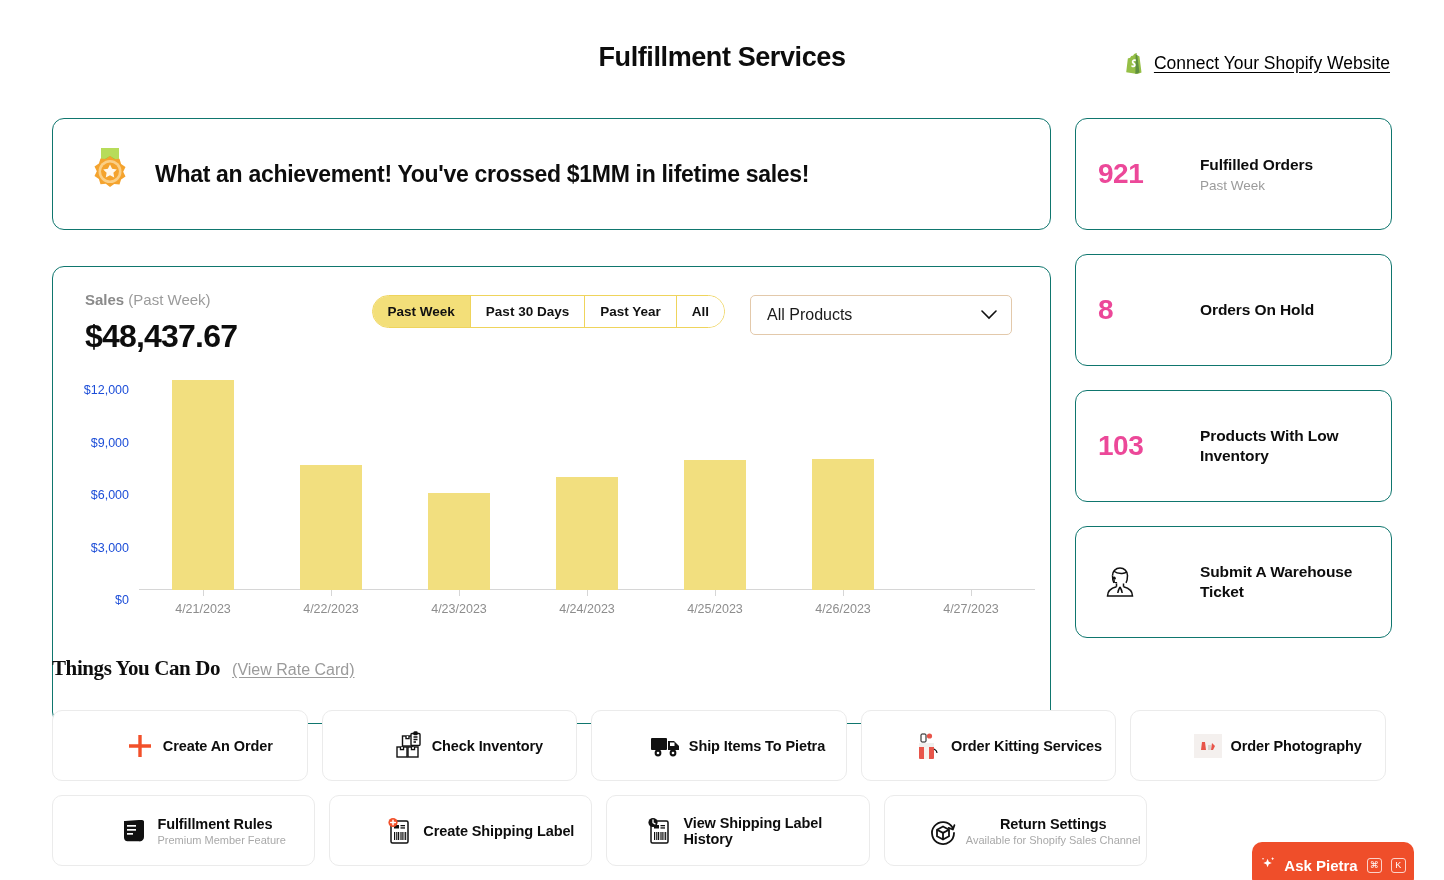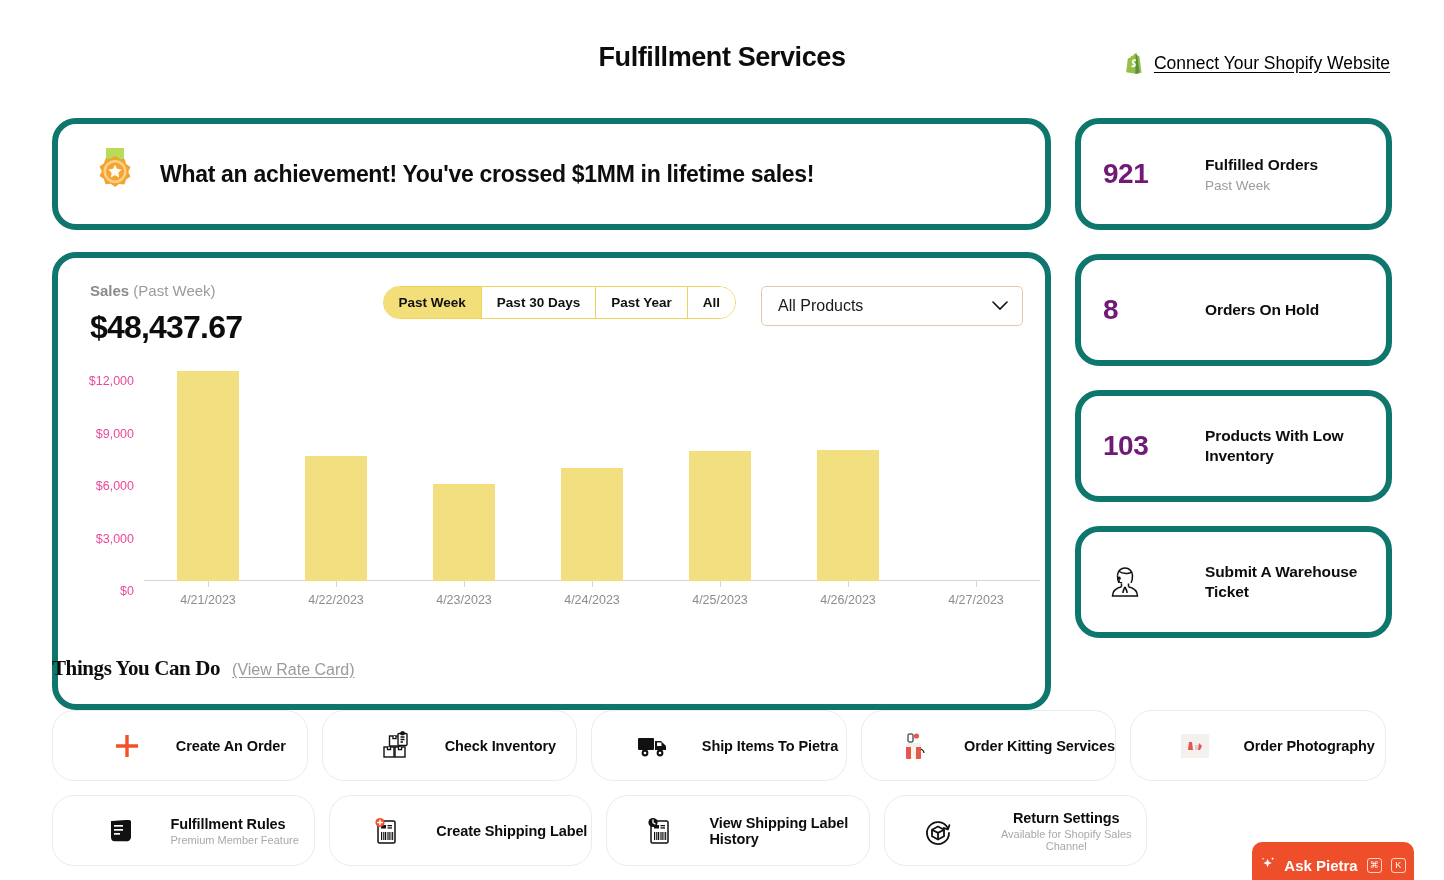--- a/index.html
+++ b/index.html
@@ -36,37 +36,37 @@
   .main {
     position: absolute; left: 52px; top: 118px;
     width: 1340px;
     display: flex; gap: 24px;
   }
   .col-left { width: 999px; }
   .col-right { width: 319px; display: flex; flex-direction: column; gap: 24px; }
 
   .card {
     background: #ffffff;
-    border: 6px solid #0f766e;
-    border-radius: 24px;
+    border: 1px solid #0f766e;
+    border-radius: 12px;
   }
 
   
   .achievement {
     height: 112px;
     display: flex; align-items: center; gap: 22px;
     padding: 0 34px;
   }
   .medal { width: 46px; height: 50px; flex: none; }
   .achievement-text {
     font-size: 23px; font-weight: 700; letter-spacing: -0.3px; color: #0d0d0d;
   }
 
   
-  .sales-card { margin-top: 22px; padding: 24px 22px 18px 16px; height: 458px; position: relative; }
+  .sales-card { margin-top: 36px; padding: 24px 38px 18px 16px; height: 458px; position: relative; }
   .sales-top { display: flex; align-items: flex-start; }
   .sales-meta { padding-left: 16px; width: 340px; }
   .sales-label { font-size: 15px; color: #9b9b9b; font-weight: 400; }
   .sales-label b { color: #8a8a8a; font-weight: 700; }
   .sales-amount {
     font-size: 32px; font-weight: 700; letter-spacing: -0.8px;
     color: #0d0d0d; margin-top: 10px;
   }
   .sales-controls { display: flex; align-items: flex-start; gap: 25px; padding-top: 4px; }
 
@@ -100,21 +100,21 @@
     cursor: pointer; background: #fff;
   }
   .dropdown .val { font-size: 16px; color: #1a1a1a; }
   .chev { width: 16px; height: 10px; }
 
   
   .chart-wrap { position: absolute; left: 16px; top: 108px; width: 966px; height: 250px; }
   .chart-grid { position: absolute; left: 0; top: 0; width: 100%; height: 100%; }
   .ylabel {
     position: absolute; right: 906px; width: 80px; text-align: right;
-    font-size: 12.5px; color: #ec4899; transform: translateY(-50%);
+    font-size: 12.5px; color: #1d4ed8; transform: translateY(-50%);
     white-space: nowrap;
   }
   .plot {
     position: absolute; left: 70px; bottom: 35px; right: 0; height: 210px;
     display: flex; align-items: flex-end;
   }
   .baseline {
     position: absolute; left: 70px; right: 0; bottom: 35px;
     height: 1px; background: #d6d6d6;
   }
@@ -126,21 +126,21 @@
   }
 
   
   .stat {
     min-height: 112px;
     display: flex; align-items: center;
     padding: 0 22px;
     gap: 6px;
   }
   .stat-num {
-    font-size: 28px; font-weight: 700; letter-spacing: -0.5px; color: #701a75;
+    font-size: 28px; font-weight: 700; letter-spacing: -0.5px; color: #ec4899;
     width: 96px; flex: none;
   }
   .stat-body { flex: 1; }
   .stat-title { font-size: 15.5px; font-weight: 700; color: #0d0d0d; line-height: 1.32; letter-spacing: -0.1px; }
   .stat-sub { font-size: 13.5px; color: #9b9b9b; margin-top: 2px; }
   .stat-icon { width: 96px; flex: none; display: flex; align-items: center; }
 
   
   .tycd-head {
     position: absolute; left: 52px; top: 656px;
@@ -153,24 +153,24 @@
   }
   .tiles {
     position: absolute; left: 52px; top: 710px; width: 1334px;
     display: flex; flex-direction: column; gap: 14px;
   }
   .tile-row { display: flex; gap: 14px; }
   .tile {
     flex: 1 1 0;
     height: 71px;
     border: 1px solid #ebebeb;
-    border-radius: 22px;
+    border-radius: 10px;
     background: #fff;
     display: flex; align-items: center; justify-content: center;
-    gap: 32px;
+    gap: 6px;
     cursor: pointer;
     padding-left: 36px;
   }
   .tile-icon { width: 34px; height: 34px; display: flex; align-items: center; justify-content: center; flex: none; }
   .tile-label { font-size: 14.5px; font-weight: 700; color: #0d0d0d; letter-spacing: -0.1px; }
   .tile-sub { font-size: 11px; color: #a9a9a9; margin-top: 2px; font-weight: 400; }
   .tile-text { text-align: left; }
 
   
   .ask-pietra {

